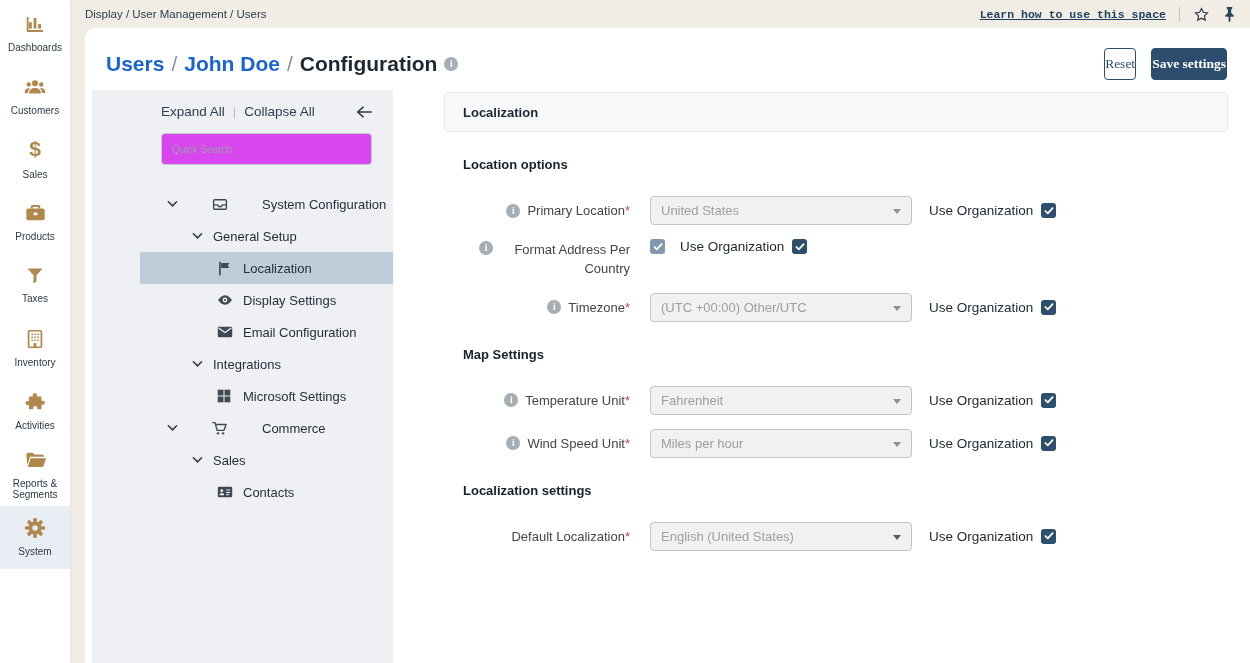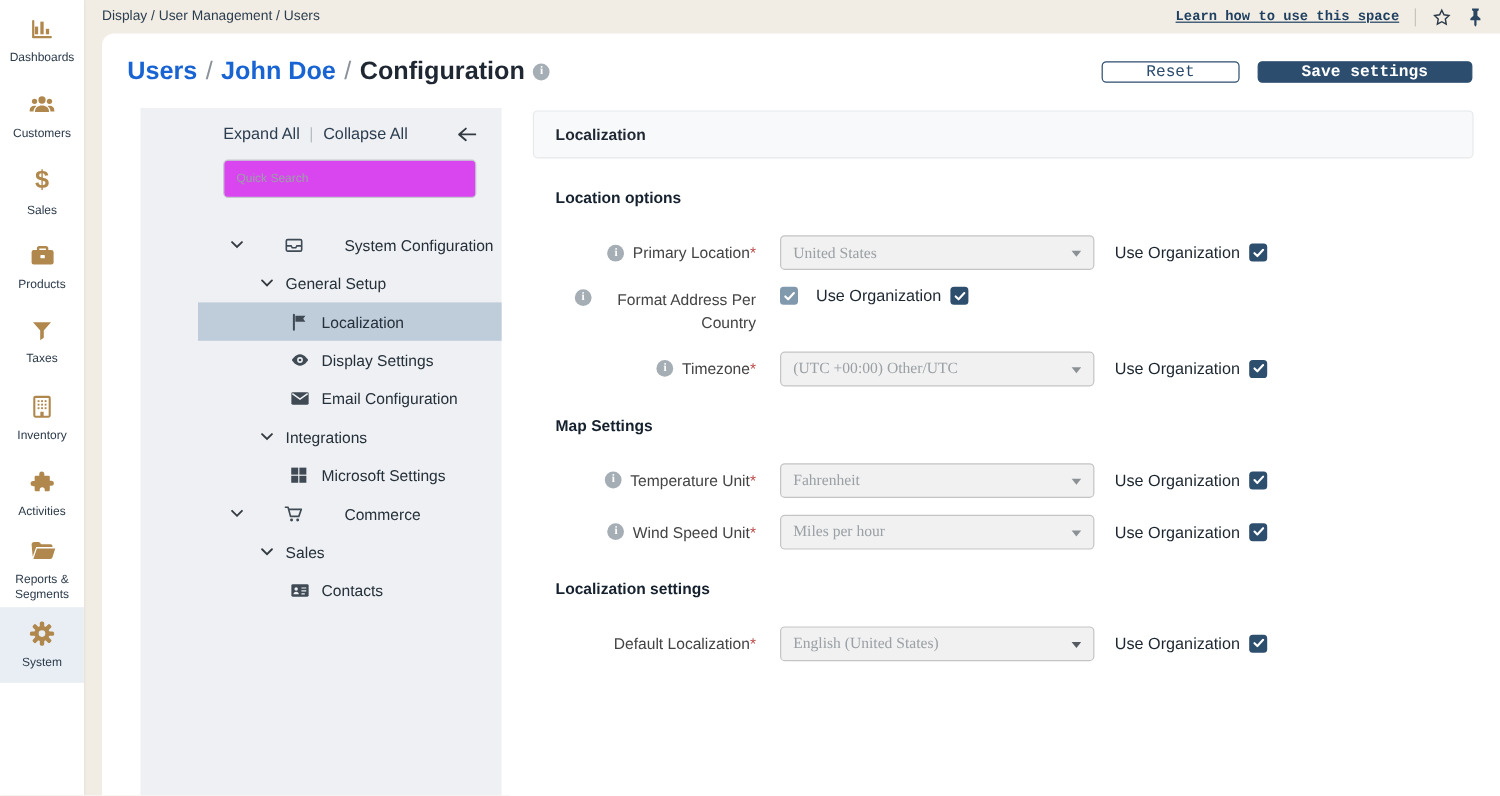--- a/index.html
+++ b/index.html
@@ -48,28 +48,28 @@
   .page-title { font-size:21px; font-weight:bold; display:flex; align-items:center; gap:7px; }
   .page-title .link { color:#1964d3; cursor:pointer; }
   .page-title .sep { color:#8a9199; font-weight:normal; }
   .page-title .current { color:#1f2733; }
   .info-badge {
     width:14px; height:14px; border-radius:50%; background:#a6aeb5; color:#fff;
     font-size:9.5px; font-weight:bold; display:inline-flex; align-items:center;
     justify-content:center; flex:none; font-family:"Liberation Serif", serif;
   }
   .header-buttons { margin-left:auto; display:flex; gap:15px; }
-  .btn { border-radius:4px; font-size:13.5px; height:18px; padding:0 36px; cursor:pointer;
-         font-family:Liberation Mono, monospace; }
+  .btn { border-radius:4px; font-size:13.5px; height:32px; padding:0 0; cursor:pointer;
+         font-family:Liberation Serif, serif; }
   .btn-reset { background:#fff; border:1px solid #2c4d6e; color:#2c4d6e; }
   .btn-save  { background:#2c4d6e; border:1px solid #2c4d6e; color:#fff; font-weight:bold; }
 
   
   .tree-panel {
-    position:absolute; left:32px; top:62px; width:301px; height:573px;
+    position:absolute; left:7px; top:62px; width:301px; height:573px;
     background:#eef0f3; padding-top:14px;padding-left:48px;
   }
   .tree-top { display:flex; align-items:center; padding:0 21px; font-size:13.5px; color:#2d3e50; }
   .tree-top .tlink { cursor:pointer; }
   .tree-top .tsep { margin:0 8px; color:#b8bdc2; }
   .panel-collapse { margin-left:auto; cursor:pointer; display:flex; align-items:center; }
   .quick-search { margin:14px 21px 0; }
   .quick-search input {
     width:100%; height:32px; border:1px solid #c4c9ce; border-radius:4px;
     background:#d946ef; padding:0 10px; font-size:10px; color:#333;
@@ -95,21 +95,21 @@
   .section-heading { font-size:13px; font-weight:bold; color:#15212e; margin:25px 0 0 19px; }
   .form-row { display:flex; align-items:center; margin-top:14px; }
   .form-row.first { margin-top:24px; }
   .form-row.tall { align-items:flex-start; }
   .row-label {
     width:186px; display:flex; justify-content:flex-end; align-items:center;
     gap:7px; font-size:13px; color:#444; text-align:right; flex:none;
   }
   .form-row.tall .row-label { align-items:flex-start; padding-top:2px; }
   .row-label .asterisk { color:#b94a48; }
-  .row-control { margin-left:20px; display:flex; align-items:flex-start;font-family:Liberation Serif, serif; }
+  .row-control { margin-left:20px; display:flex; align-items:flex-start; }
   .select {
     width:262px; height:29px; background:#f1f1f1; border:1px solid #c4c4c4; border-radius:4px;
     display:flex; align-items:center; padding:0 26px 0 10px; font-size:13px; color:#9aa0a4;
     position:relative; cursor:default;
   }
   .select .caret {
     position:absolute; right:10px; top:12px; width:0; height:0;
     border-left:4.5px solid transparent; border-right:4.5px solid transparent;
     border-top:5.5px solid #8c9196;
   }

